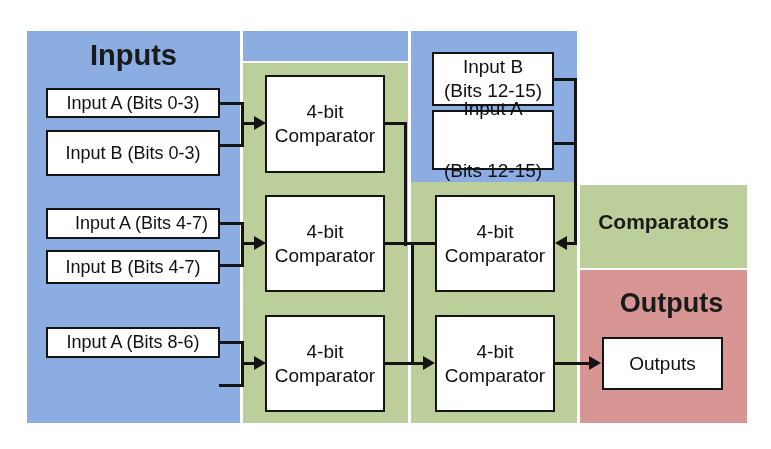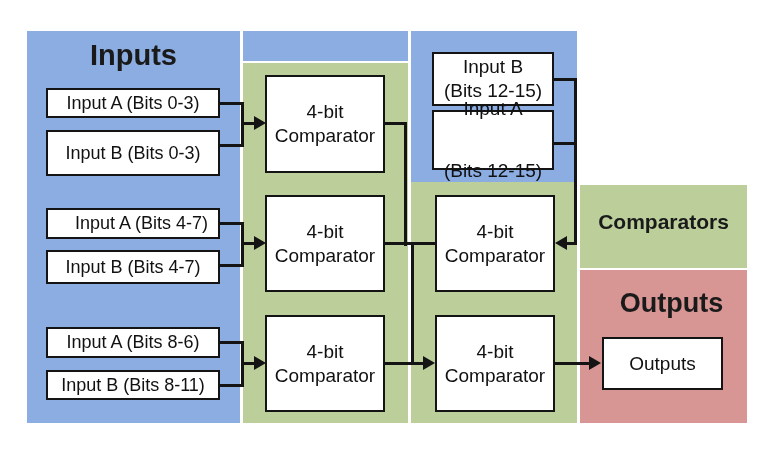--- a/index.html
+++ b/index.html
@@ -59,23 +59,20 @@
       <span class="ln">Input B (Bits 0-3)</span>
     </div>
   <div class="wbox f18" style="left:46px;top:208px;width:174px;height:31px;padding-left:17px;">
       <span class="ln">Input A (Bits 4-7)</span>
     </div>
   <div class="wbox f18" style="left:46px;top:250px;width:174px;height:34px;">
       <span class="ln">Input B (Bits 4-7)</span>
     </div>
   <div class="wbox f18" style="left:46px;top:327px;width:174px;height:31px;">
       <span class="ln">Input A (Bits 8-6)</span>
-    </div>
-  <div class="wbox f18" style="left:46px;top:370px;width:174px;height:30px;">
-      <span class="ln">Input B (Bits 8-11)</span>
     </div>
 
   <div class="wbox f19" style="left:432px;top:52px;width:122px;height:54px;">
     <span class="ln">Input B</span>
     <span class="ln">(Bits 12-15)</span>
   </div>
   <div class="wbox f19" style="left:432px;top:110px;width:122px;height:60px;gap:38px;">
     <span class="ln">Input A</span>
     <span class="ln">(Bits 12-15)</span>
   </div>

